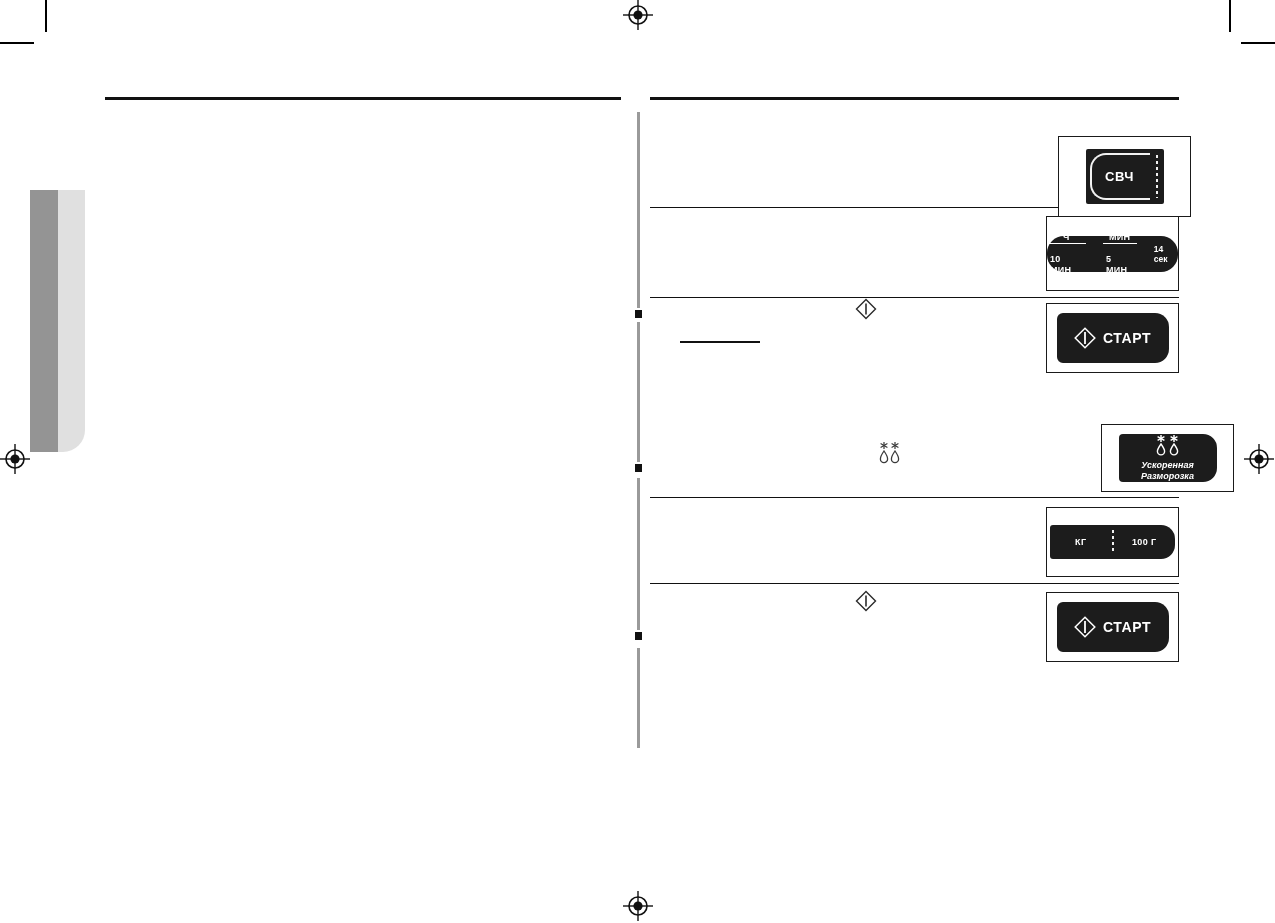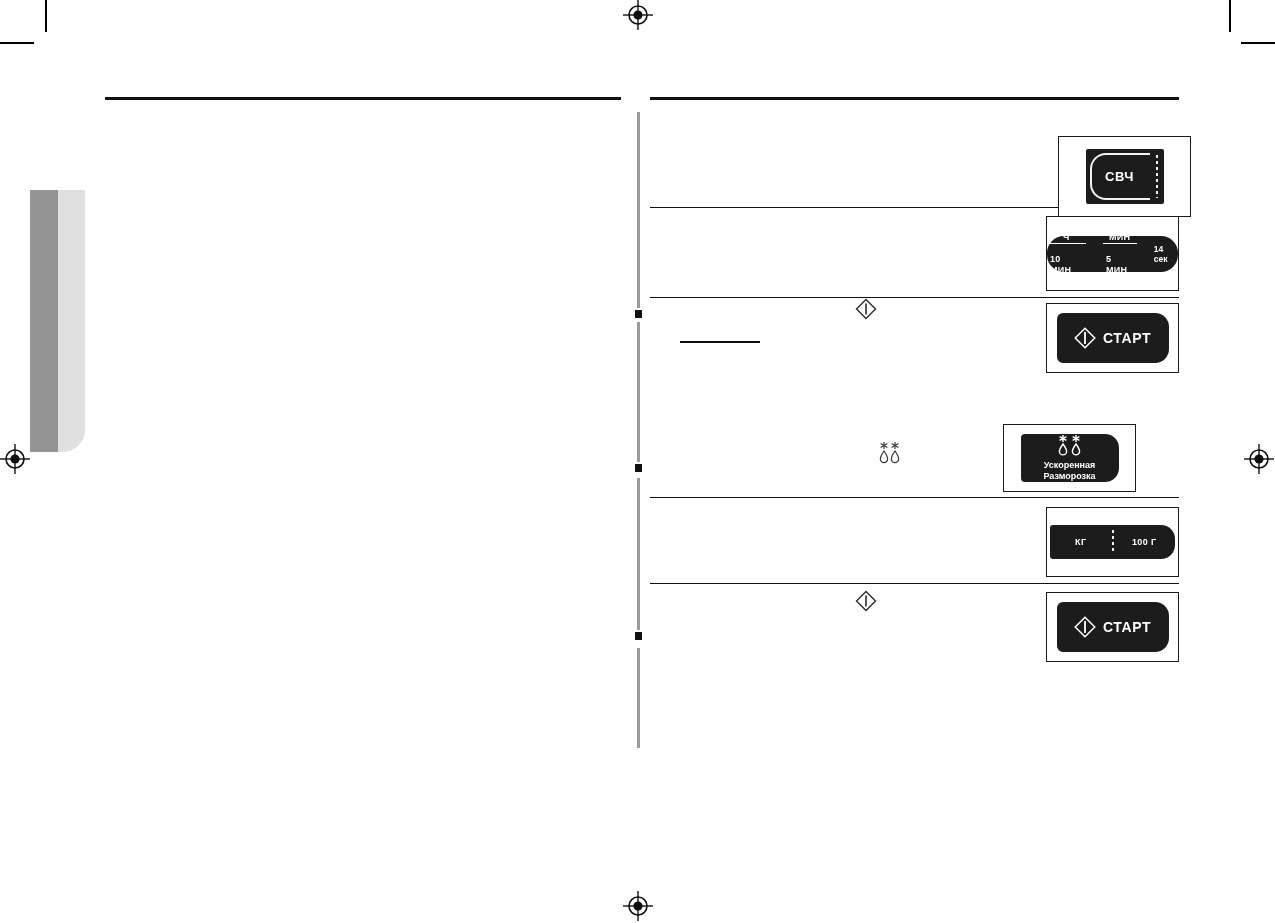--- a/index.html
+++ b/index.html
@@ -211,21 +211,21 @@
       <span class="dia">
         <svg width="22" height="22" viewBox="0 0 22 22">
           <polygon points="11,1.2 20.8,11 11,20.8 1.2,11" fill="none" stroke="#ffffff" stroke-width="1.5"></polygon>
           <line x1="11" y1="5" x2="11" y2="17" stroke="#ffffff" stroke-width="1.8"></line>
         </svg>
       </span>
       <span class="lbl">СТАРТ</span>
     </div>
   </div>
 
-  <div class="figframe" style="left:1003px;top:424px;width:131px;height:66px;">
+  <div class="figframe" style="left:1101px;top:424px;width:131px;height:66px;font-style:italic;">
     <div class="key key-def">
       <span class="glyph">
         <svg width="30" height="22" viewBox="0 0 30 22">
           <g stroke="#ffffff" stroke-width="1.5">
             <line x1="8" y1="1" x2="8" y2="8"></line>
               <line x1="4.6" y1="2.6" x2="11.4" y2="6.4"></line>
               <line x1="11.4" y1="2.6" x2="4.6" y2="6.4"></line>
             <line x1="21" y1="1" x2="21" y2="8"></line>
               <line x1="17.6" y1="2.6" x2="24.4" y2="6.4"></line>
               <line x1="24.4" y1="2.6" x2="17.6" y2="6.4"></line>

